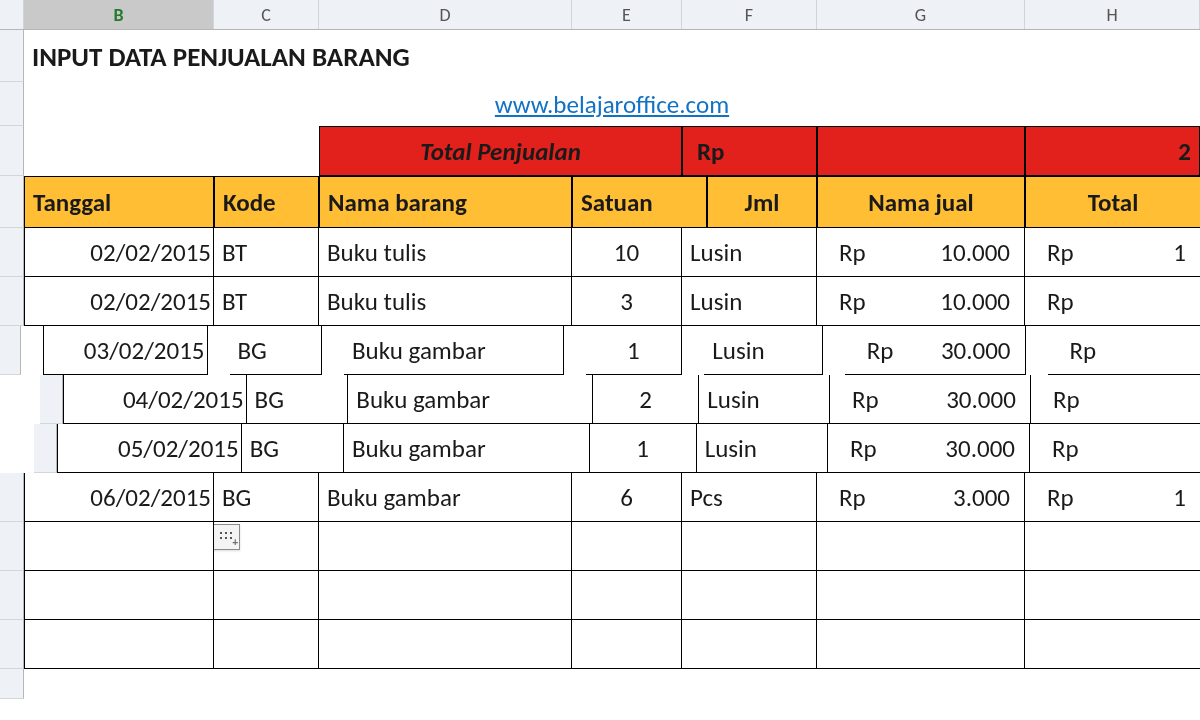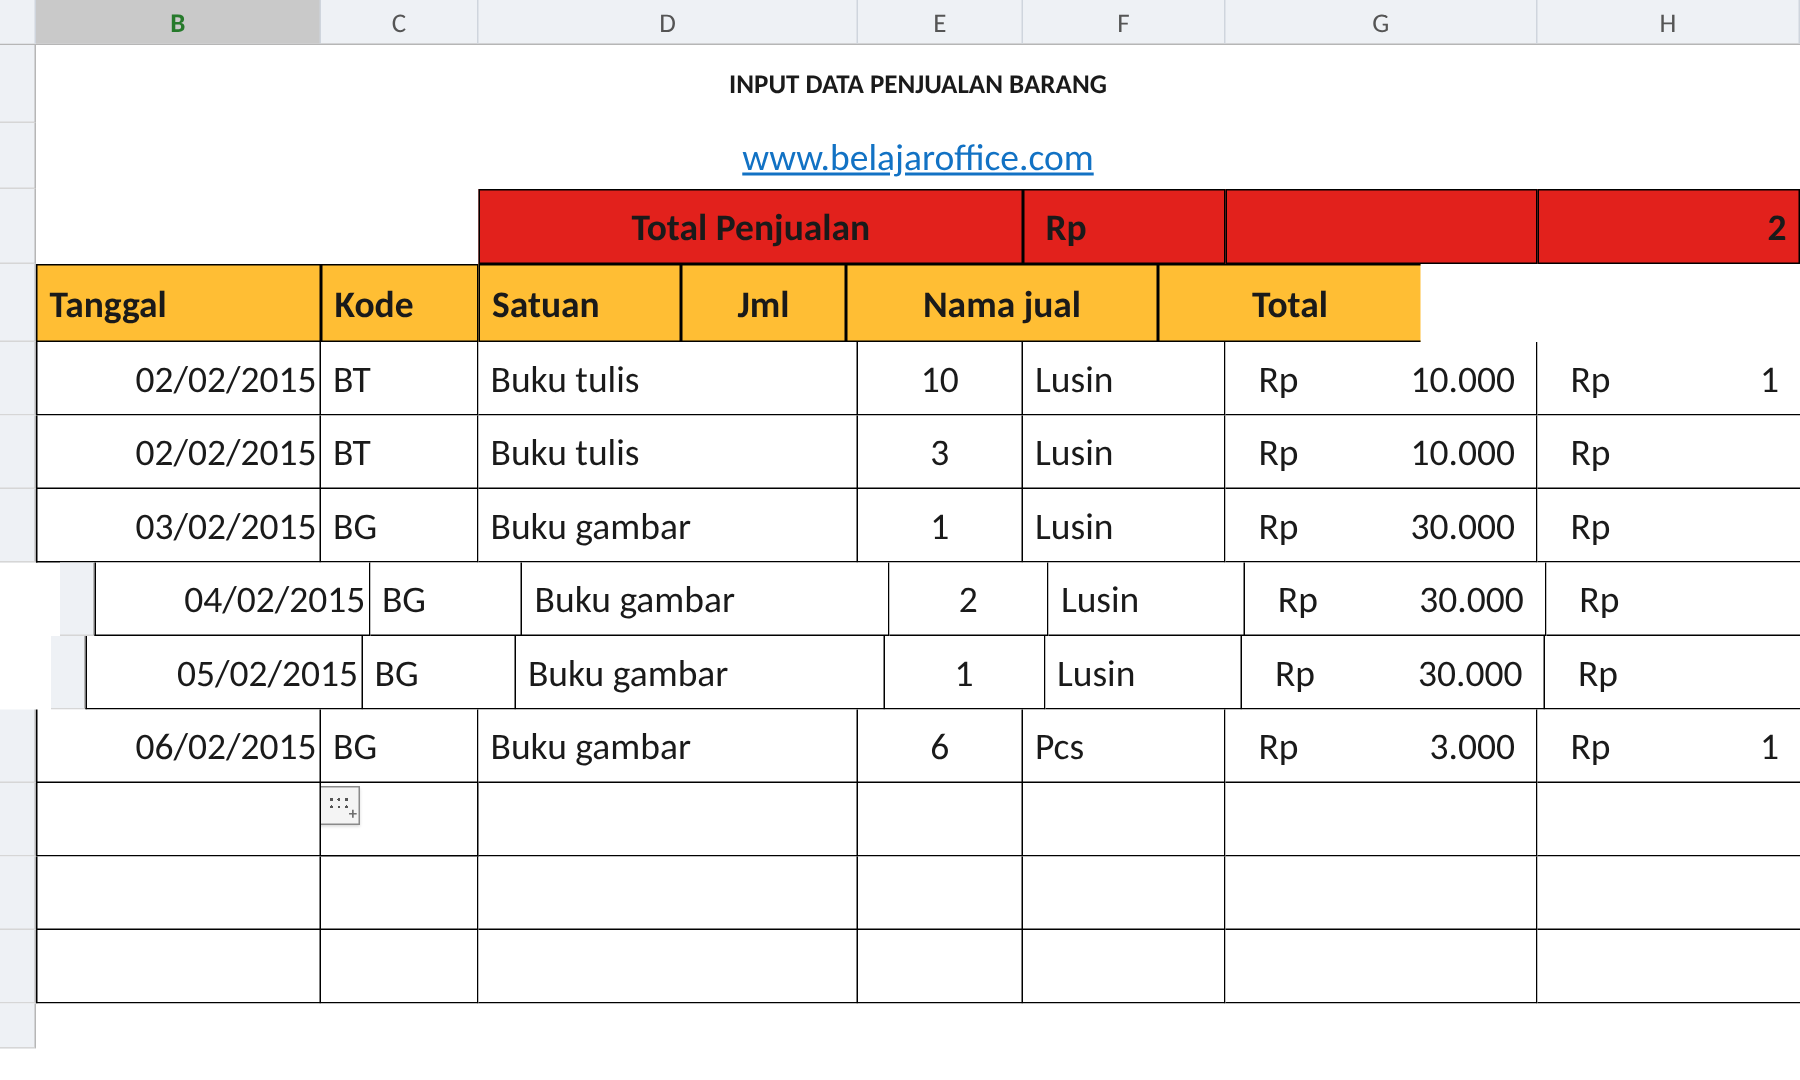--- a/index.html
+++ b/index.html
@@ -66,22 +66,22 @@
   }
   .rowhead {
     width: 24px;
     background: #eef1f5;
     border-right: 1px solid #b6b6b6;
     border-bottom: 1px solid #d6d6d6;
   }
   .title-row .cell { border-bottom: none; border-right: none; }
   .title-text {
     font-weight: bold;
-    font-size: 18px;
-    text-align: center;
+    font-size: 27px;
+    text-align: left;
     width: 100%;
     display: block;
   }
   .link-row .cell { border-right:none; border-bottom:none;}
   .link-text {
     color: #1272c4;
     text-decoration: underline;
     font-size: 25px;
     width: 100%;
     text-align: center;
@@ -182,38 +182,39 @@
       <div class="rowhead"></div>
       <div class="cell" style="width:1176px;">
         <a class="link-text">www.belajaroffice.com</a>
       </div>
     </div>
 
     <div class="row total-row" style="height:50px;">
       <div class="rowhead"></div>
       <div class="cell cB" style="border-right:none;border-bottom:none;"></div>
       <div class="cell cC" style="border-right:none;border-bottom:none;"></div>
-      <div class="cell red center" style="width:363px;">
+      <div class="cell red center" style="width:363px;font-style:italic;">
         <span class="lbl">Total Penjualan</span>
       </div>
       <div class="cell red" style="width:135px;">
         <span class="lbl" style="padding-left:6px;">Rp</span>
       </div>
       <div class="cell red cG" style="justify-content:flex-end;">
         <span class="lbl"></span>
       </div>
       <div class="cell red cH-cell cH" style="justify-content:flex-end;">
         <span class="lbl">2</span>
       </div>
     </div>
 
     <div class="row hdr-row" style="height:52px;">
       <div class="rowhead"></div>
       <div class="cell cB cB-cell">Tanggal</div>
       <div class="cell cC">Kode</div>
+      <div class="cell cD">Nama barang</div>
       <div class="cell cF">Satuan</div>
       <div class="cell cE center">Jml</div>
       <div class="cell cG center">Nama jual</div>
       <div class="cell cH cH-cell center">Total </div>
     </div>
 
     <div id="data-rows">
         <div class="row data-row" style="height: 49px;">
           <div class="rowhead"></div>
           <div class="cell cB cB-cell right">02/02/2015</div>
@@ -247,21 +248,21 @@
               <span class="val">10.000</span>
             </div>
           </div>
           <div class="cell cH cH-cell">
             <div class="money">
               <span class="cur">Rp</span>
               <span class="val"></span>
             </div>
           </div>
         </div>
-        <div class="row data-row" style="height: 49px;">
+        <div class="row data-row" style="height: 49px; gap: 22px;">
           <div class="rowhead"></div>
           <div class="cell cB cB-cell right">03/02/2015</div>
           <div class="cell cC">BG</div>
           <div class="cell cD">Buku gambar</div>
           <div class="cell cE center">1</div>
           <div class="cell cF">Lusin</div>
           <div class="cell cG">
             <div class="money">
               <span class="cur">Rp</span>
               <span class="val">30.000</span>

